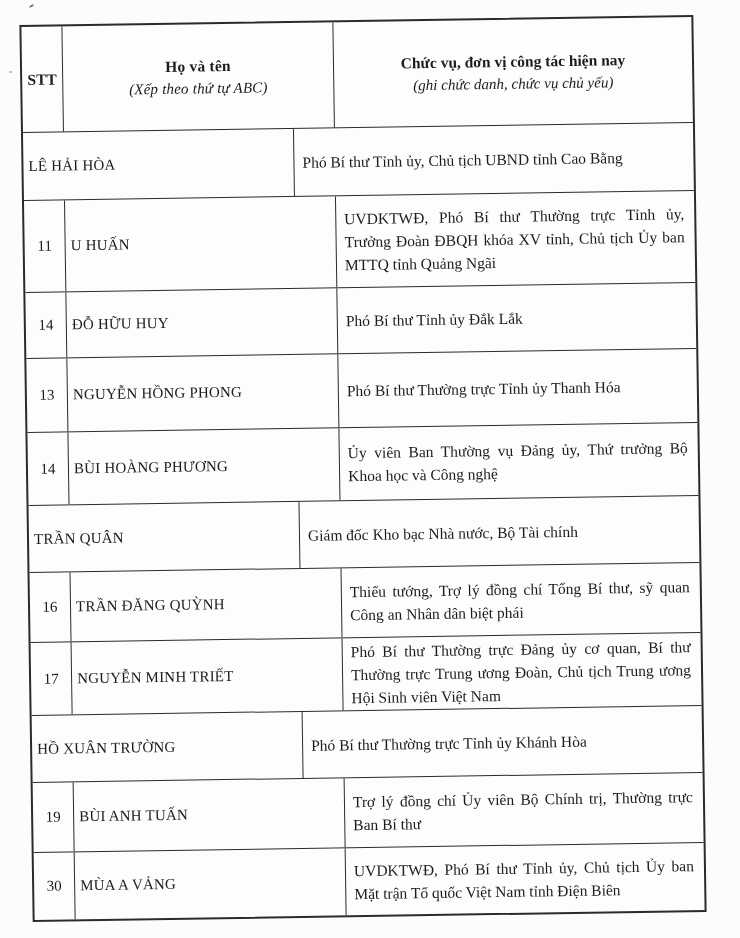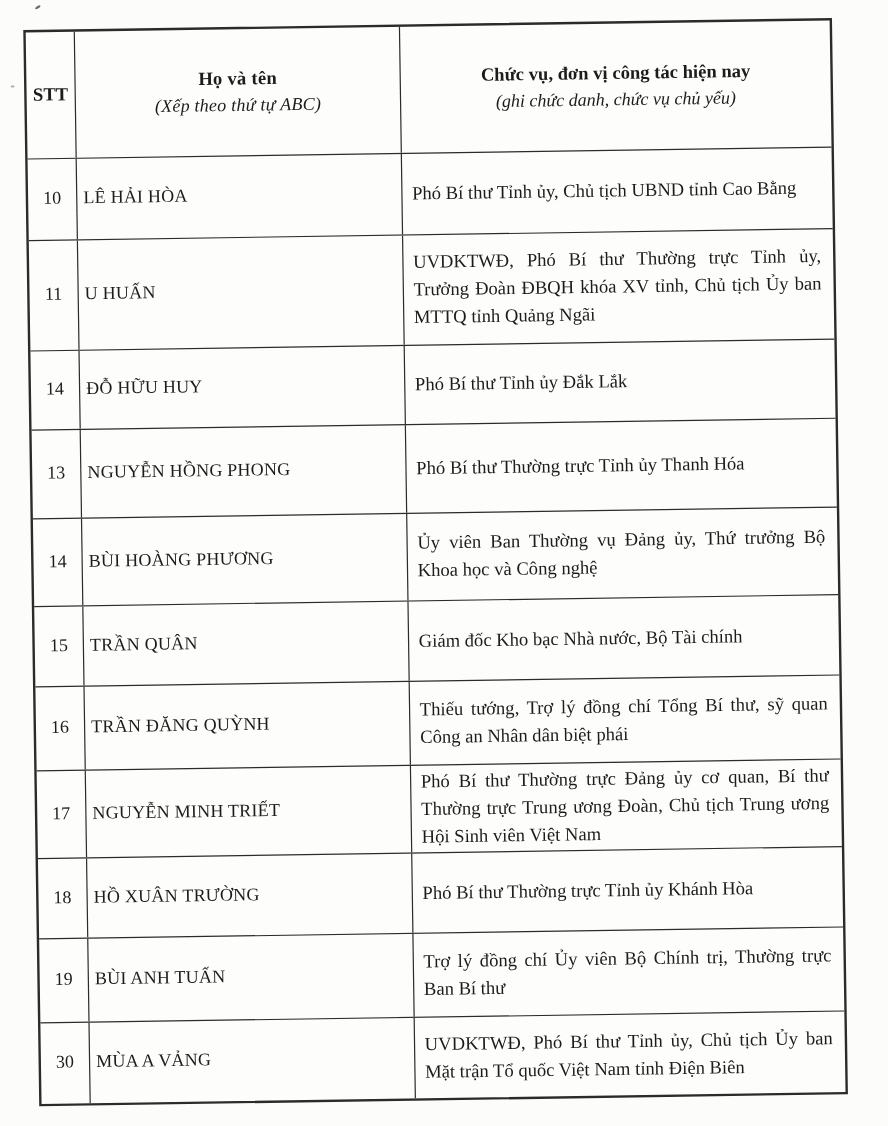--- a/index.html
+++ b/index.html
@@ -103,21 +103,20 @@
         <span class="hdr-main">Họ và tên</span>
         <span class="hdr-sub">(Xếp theo thứ tự ABC)</span>
       </div>
       <div class="cell cell-pos">
         <span class="hdr-main">Chức vụ, đơn vị công tác hiện nay</span>
         <span class="hdr-sub">(ghi chức danh, chức vụ chủ yếu)</span>
       </div>
     </div>
 
     <div class="trow" style="height:68px">
-      <div class="cell cell-stt">10</div>
       <div class="cell cell-name">LÊ HẢI HÒA</div>
       <div class="cell cell-pos">Phó Bí thư Tỉnh ủy, Chủ tịch UBND tỉnh Cao Bằng</div>
     </div>
 
     <div class="trow" style="height:92px">
       <div class="cell cell-stt">11</div>
       <div class="cell cell-name">U HUẤN</div>
       <div class="cell cell-pos">UVDKTWĐ, Phó Bí thư Thường trực Tỉnh ủy, Trưởng Đoàn ĐBQH khóa XV tỉnh, Chủ tịch Ủy ban MTTQ tỉnh Quảng Ngãi</div>
     </div>
 
@@ -133,39 +132,37 @@
       <div class="cell cell-pos">Phó Bí thư Thường trực Tỉnh ủy Thanh Hóa</div>
     </div>
 
     <div class="trow" style="height:73px">
       <div class="cell cell-stt">14</div>
       <div class="cell cell-name">BÙI HOÀNG PHƯƠNG</div>
       <div class="cell cell-pos">Ủy viên Ban Thường vụ Đảng ủy, Thứ trưởng Bộ Khoa học và Công nghệ</div>
     </div>
 
     <div class="trow" style="height:67px">
-      <div class="cell cell-stt">15</div>
       <div class="cell cell-name">TRẦN QUÂN</div>
       <div class="cell cell-pos">Giám đốc Kho bạc Nhà nước, Bộ Tài chính</div>
     </div>
 
     <div class="trow" style="height:70px">
       <div class="cell cell-stt">16</div>
       <div class="cell cell-name">TRẦN ĐĂNG QUỲNH</div>
       <div class="cell cell-pos">Thiếu tướng, Trợ lý đồng chí Tổng Bí thư, sỹ quan Công an Nhân dân biệt phái</div>
     </div>
 
     <div class="trow" style="height:73px">
       <div class="cell cell-stt">17</div>
       <div class="cell cell-name">NGUYỄN MINH TRIẾT</div>
       <div class="cell cell-pos">Phó Bí thư Thường trực Đảng ủy cơ quan, Bí thư Thường trực Trung ương Đoàn, Chủ tịch Trung ương Hội Sinh viên Việt Nam</div>
     </div>
 
     <div class="trow" style="height:67px">
-      <div class="cell cell-stt">18</div>
       <div class="cell cell-name">HỒ XUÂN TRƯỜNG</div>
       <div class="cell cell-pos">Phó Bí thư Thường trực Tỉnh ủy Khánh Hòa</div>
     </div>
 
     <div class="trow" style="height:70px">
       <div class="cell cell-stt">19</div>
       <div class="cell cell-name">BÙI ANH TUẤN</div>
       <div class="cell cell-pos">Trợ lý đồng chí Ủy viên Bộ Chính trị, Thường trực Ban Bí thư</div>
     </div>
 

